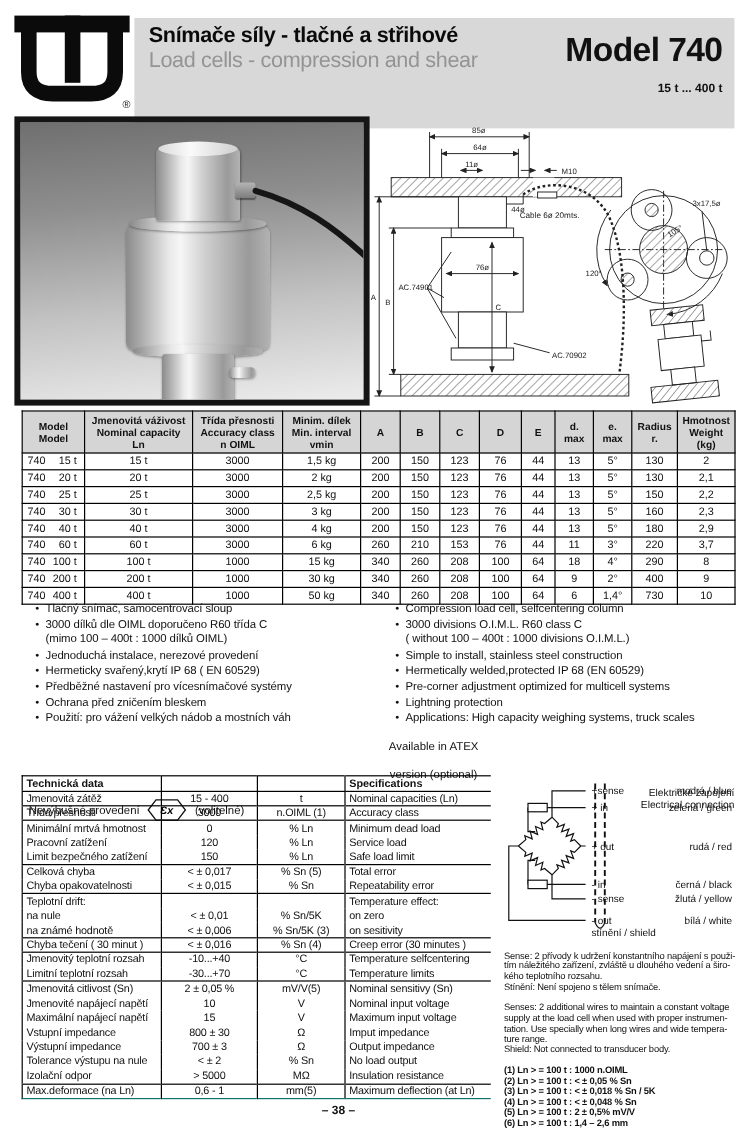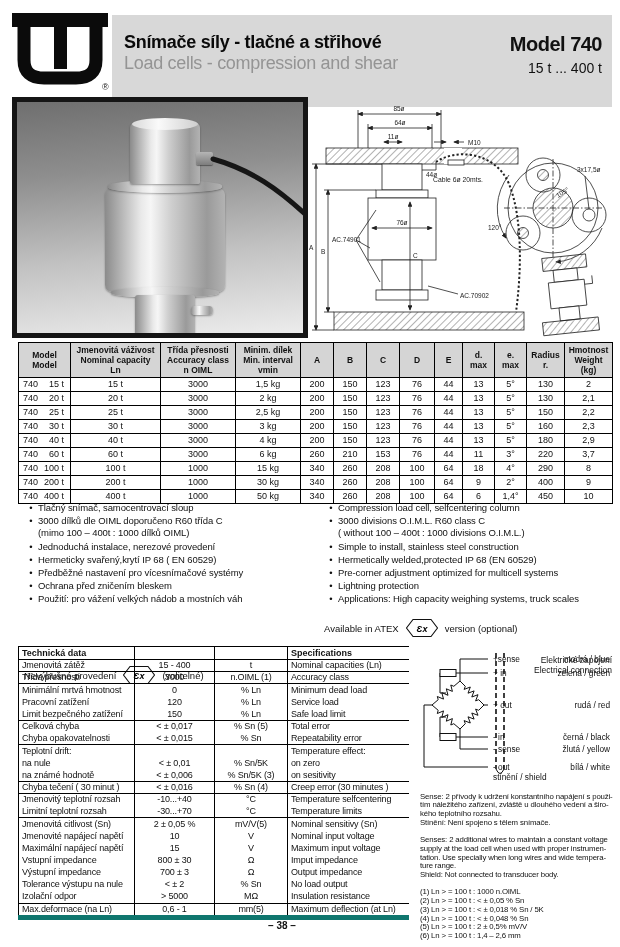--- a/index.html
+++ b/index.html
@@ -3,26 +3,26 @@
 <meta charset="utf-8">
 <style>
   * { margin:0; padding:0; box-sizing:border-box; }
   html,body { background:#fff; }
   body { font-family:"Liberation Sans","DejaVu Sans",sans-serif; color:#111; }
   .page { position:relative; width:620px; height:947px; background:#fff; overflow:hidden; }
 
   
   .logo { position:absolute; left:10px; top:10px; }
   .titlebar { position:absolute; left:112px; top:15px; width:500px; height:92px;
-    background:#d8d8d8; display:flex; justify-content:space-between; align-items:center; padding:4px 10px 20px 12px; }
+    background:#d8d8d8; display:flex; justify-content:space-between; align-items:flex-start; padding:4px 10px 20px 12px; }
   .t-left .cs { font-size:18px; font-weight:bold; letter-spacing:-0.3px; color:#0a0a0a; line-height:21px;}
   .t-left .en { font-size:18px; font-weight:normal; letter-spacing:-0.3px; color:#949494; line-height:21px;}
   .t-right { text-align:right; }
-  .t-right .model { font-size:20px; font-weight:bold; letter-spacing:-0.5px; line-height:26px;}
-  .t-right .range { font-size:14px; font-weight:normal; margin-top:3px;}
+  .t-right .model { font-size:28px; font-weight:bold; letter-spacing:-0.5px; line-height:26px;margin-top:10px;}
+  .t-right .range { font-size:10px; font-weight:bold; margin-top:14px;}
 
   
   .photo { position:absolute; left:12px; top:97px; width:296px; height:241px;
     border:5px solid #151515; background:linear-gradient(175deg,#6f6f6f 0%,#8e8e8e 30%,#c2c2c2 65%,#ececec 100%);
     overflow:hidden; }
   .metal { background:linear-gradient(90deg,#8b8b8b 0%,#e9e9e9 30%,#f6f6f6 38%,#cfcfcf 55%,#9a9a9a 85%,#b2b2b2 100%);
     position:absolute; box-shadow:0 1px 2px rgba(0,0,0,.35); }
   .cap    { left:113px; top:20px;  width:70px;  height:62px; border-radius:6px 6px 2px 2px; }
   .cap::before { content:""; position:absolute; left:2px; top:-4px; width:66px; height:12px;
     border-radius:50%; background:linear-gradient(90deg,#d9d9d9,#fafafa 40%,#cfcfcf); }
@@ -49,40 +49,40 @@
   table.spec td.c-model span.m1 { float:left; padding-left:2px; }
   table.spec td.c-model span.m2 { float:right; padding-right:4px; }
 
   
   .feats { position:absolute; top:502px; width:296px; list-style:none; }
   .feats.cs { left:24px; } .feats.en { left:324px; }
   .feats li { display:flex; font-size:9.5px; line-height:12.2px; margin-bottom:1px; }
   .feats .blt { width:14px; flex:0 0 14px; text-align:center; }
   .feats .ftxt { white-space:pre-line; letter-spacing:-0.1px; }
   .exline { position:absolute; top:617px; font-size:9.5px; display:flex; align-items:center; gap:6px; height:22px;}
-  .exline.cs { left:24px;margin-top:47px; } .exline.en { left:324px; }
+  .exline.cs { left:24px;margin-top:47px; } .exline.en { left:324px;flex-direction:column; }
   .exhex text { font-size:9px; font-weight:bold; font-style:italic; }
 
   
   table.tech { position:absolute; left:18px; top:646px; width:390px; border-collapse:collapse; table-layout:fixed;
-    border-top:1px solid #000; border-bottom:5px solid #0f766e; border-left:1px solid #000; }
+    border-top:1px solid #000; border-bottom:1px solid #0f766e; border-left:1px solid #000; }
   table.tech th { font-size:9px; font-weight:bold; text-align:left; padding:1px 3px; border-bottom:1px solid #000; height:12px;}
   table.tech td { font-size:9px; padding:0 3px; height:12.2px; line-height:11px; letter-spacing:-0.15px; }
   table.tech td.v, table.tech td.u { text-align:center; }
   table.tech td:nth-child(1), table.tech td:nth-child(2), table.tech td:nth-child(3),
   table.tech th.b1, table.tech th.b2, table.tech th.b3 { border-right:1px solid #000; }
   table.tech tr.grp td { border-top:1px solid #000; }
 
   
   .etitle { position:absolute; left:430px; top:627px; width:182px; text-align:right; font-size:8.5px; line-height:10px;margin-top:28px; }
   .bridge { position:absolute; left:420px; top:649px; }
   .bridge text { font-size:8.3px; fill:#111; font-family:"Liberation Sans",sans-serif; }
   .enotes { position:absolute; left:420px; top:784px; width:198px; font-size:7.8px; line-height:8.7px;
     white-space:pre-line; letter-spacing:-0.15px; }
-  .enotes .nn { white-space:normal; }
+  .enotes .nn { white-space:normal;font-weight:bold; }
 
   .pagenum { position:absolute; left:0; top:920px; width:564px; text-align:center; font-size:10px; font-weight:bold; }
 </style>
 </head>
 <body>
 
 <div class="page">
 
   <svg class="logo" width="102" height="84" viewBox="0 0 102 84">
     <rect x="2" y="3" width="96" height="14" fill="#0b0b0b"></rect>
@@ -415,21 +415,21 @@
           <td>400 t</td>
           <td>1000</td>
           <td>50 kg</td>
           <td>340</td>
           <td>260</td>
           <td>208</td>
           <td>100</td>
           <td>64</td>
           <td>6</td>
           <td>1,4°</td>
-          <td>450</td>
+          <td>730</td>
           <td>10</td>
         </tr>
       </tbody>
   </table>
 
   <ul class="feats cs">
       <li>
         <span class="blt">•</span>
         <span class="ftxt">Tlačný snímač, samocentrovací sloup</span>
       </li>

